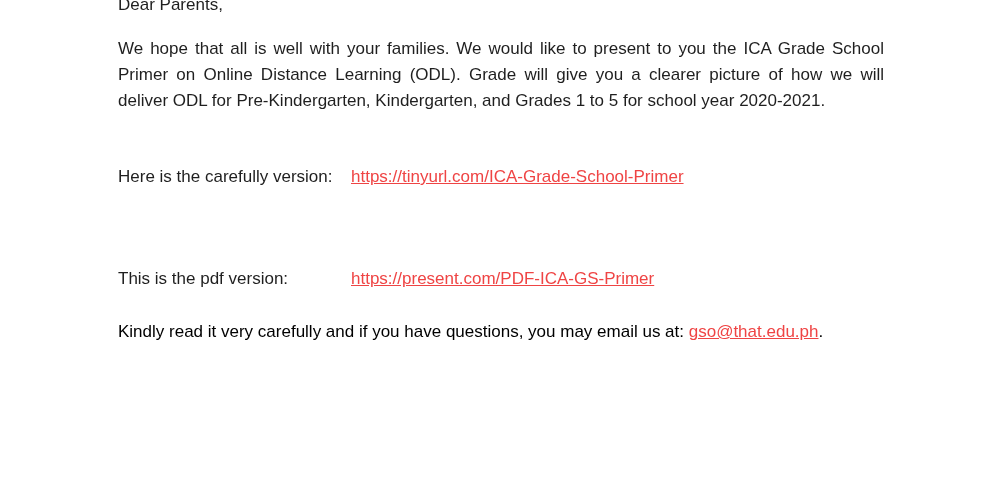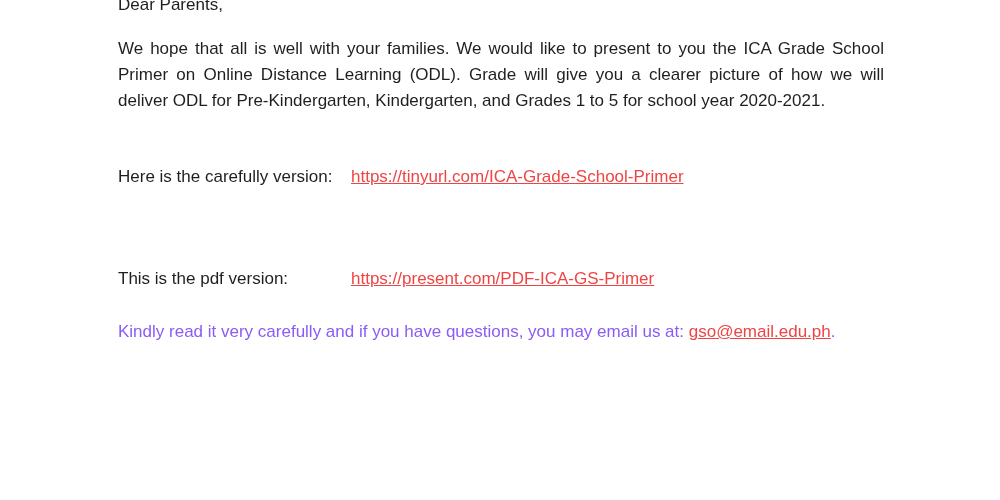--- a/index.html
+++ b/index.html
@@ -56,21 +56,21 @@
     white-space: nowrap;
   }
   a {
     color: #ef4444;
     text-decoration: underline;
     cursor: pointer;
   }
   .flipbook-row { top: 164px; }
   .pdf-row { top: 254px; margin-top: 12px; }
   .closing-row { top: 319px; white-space: nowrap; }
-  .closing-row .plain { color: #8b5cf6; }
+  .closing-row .plain { color: #000000; }
 </style>
 </head>
 <body>
 
 <div class="page">
 
   <div class="content-block salutation">Dear Parents,</div>
 
   <div class="content-block intro">
     <div class="para-line just">We hope that all is well with your families. We would like to present to you the ICA Grade School</div>
@@ -82,16 +82,16 @@
     <span class="row-label">Here is the carefully version:</span>
     <a class="row-link">https://tinyurl.com/ICA-Grade-School-Primer</a>
   </div>
 
   <div class="content-block link-row pdf-row">
     <span class="row-label">This is the pdf version:</span>
     <a class="row-link">https://present.com/PDF-ICA-GS-Primer</a>
   </div>
 
   <div class="content-block closing-row">
-    <span class="plain">Kindly read it very carefully and if you have questions, you may email us at: </span><a>gso@email.edu.ph</a><span class="plain">.</span>
+    <span class="plain">Kindly read it very carefully and if you have questions, you may email us at: </span><a>gso@that.edu.ph</a><span class="plain">.</span>
   </div>
 
 </div>
 
 </body></html>

